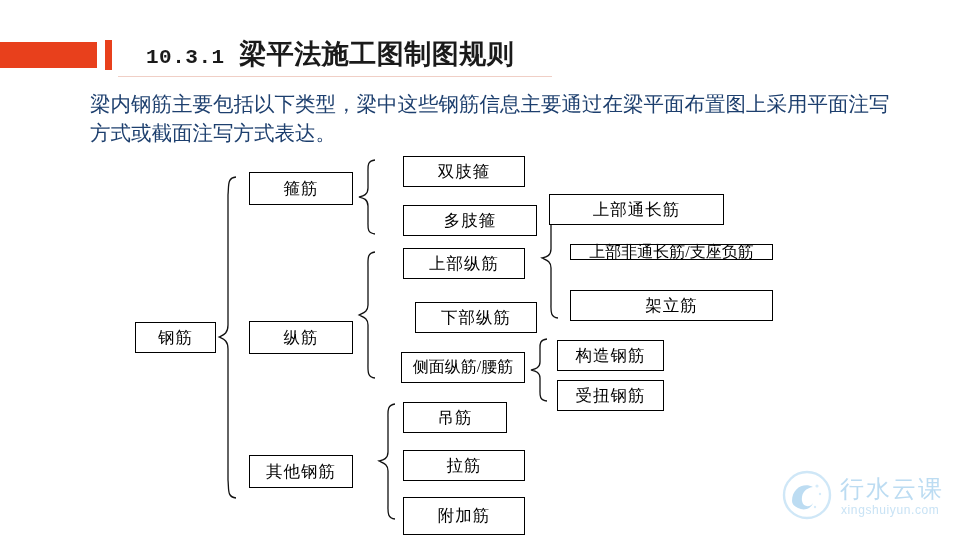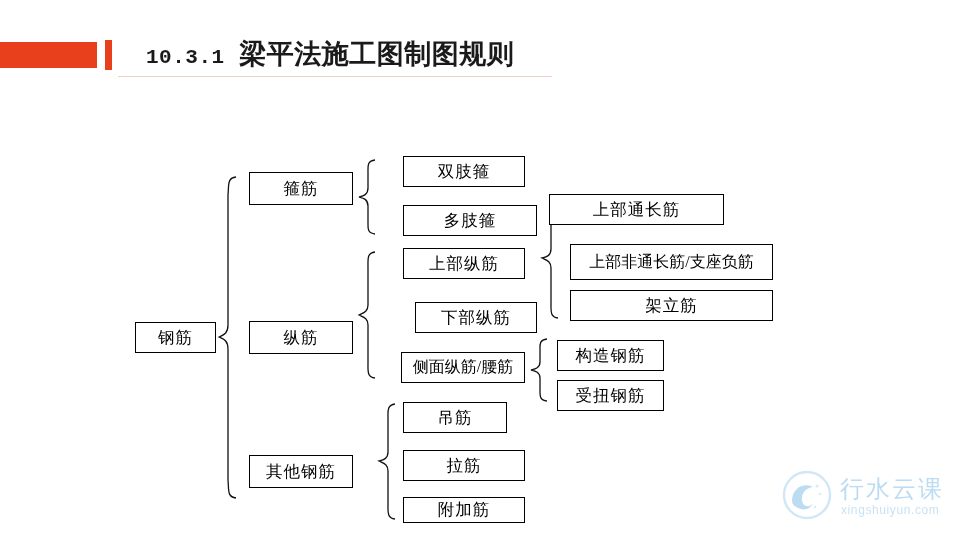--- a/index.html
+++ b/index.html
@@ -140,20 +140,21 @@
 <div id="slide">
 
   <div class="hdr-bar-wide"></div>
   <div class="hdr-bar-thin"></div>
   <div class="hdr-rule"></div>
 
   <div class="hdr-title">
     <span class="num">10.3.1</span>&nbsp;&nbsp;<span>梁平法施工图制图规则</span>
   </div>
 
+  <div class="para">梁内钢筋主要包括以下类型，梁中这些钢筋信息主要通过在梁平面布置图上采用平面注写方式或截面注写方式表达。</div>
 
   <div id="diagram">
 
     <svg class="brace" style="left:216px; top:175px;" width="26" height="325" viewBox="0 0 26 325">
       <path d="M20 2 C11 3 13 10 12 20 L12 150 C12 159 7 160 3 162 C7 164 12 165 12 174 L12 305 C13 315 11 322 20 323" fill="none" stroke="#111" stroke-width="1.3"></path>
     </svg>
 
     <svg class="brace" style="left:356px; top:158px;" width="24" height="78" viewBox="0 0 24 78">
       <path d="M19 2 C11 3 12 8 12 14 L12 30 C12 37 7 38 3 39 C7 40 12 41 12 48 L12 64 C12 70 11 75 19 76" fill="none" stroke="#111" stroke-width="1.3"></path>
     </svg>
@@ -182,24 +183,24 @@
 
     <div class="nbox" style="left:403px; top:156px; width:122px; height:31px;">双肢箍</div>
     <div class="nbox" style="left:403px; top:205px; width:134px; height:31px;">多肢箍</div>
 
     <div class="nbox" style="left:403px; top:248px; width:122px; height:31px;">上部纵筋</div>
     <div class="nbox" style="left:415px; top:302px; width:122px; height:31px;">下部纵筋</div>
     <div class="nbox tight" style="left:401px; top:352px; width:124px; height:31px;">侧面纵筋/腰筋</div>
 
     <div class="nbox" style="left:403px; top:402px; width:104px; height:31px;">吊筋</div>
     <div class="nbox" style="left:403px; top:450px; width:122px; height:31px;">拉筋</div>
-    <div class="nbox" style="left:403px; top:497px; width:122px; height:26px;">附加筋</div>
+    <div class="nbox" style="left:403px; top:497px; width:122px; height:38px;">附加筋</div>
 
     <div class="nbox" style="left:549px; top:194px; width:175px; height:31px;">上部通长筋</div>
-    <div class="nbox tight" style="left:570px; top:244px; width:203px; height:36px;">上部非通长筋/支座负筋</div>
+    <div class="nbox tight" style="left:570px; top:244px; width:203px; height:16px;">上部非通长筋/支座负筋</div>
     <div class="nbox" style="left:570px; top:290px; width:203px; height:31px;text-align:center;">架立筋</div>
 
     <div class="nbox" style="left:557px; top:340px; width:107px; height:31px;">构造钢筋</div>
     <div class="nbox" style="left:557px; top:380px; width:107px; height:31px;">受扭钢筋</div>
 
   </div>
 
   <div class="logo">
     <svg class="logo-mark" viewBox="0 0 50 50">
       <circle cx="25" cy="25" r="23" fill="none" stroke="#cfe7f7" stroke-width="2.4"></circle>

